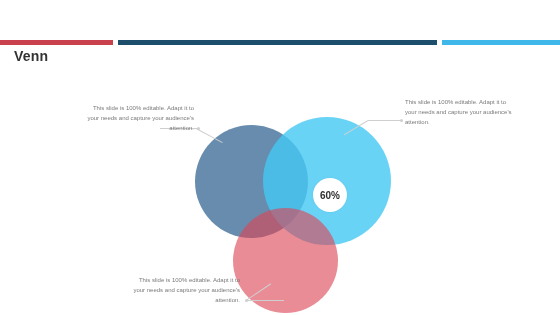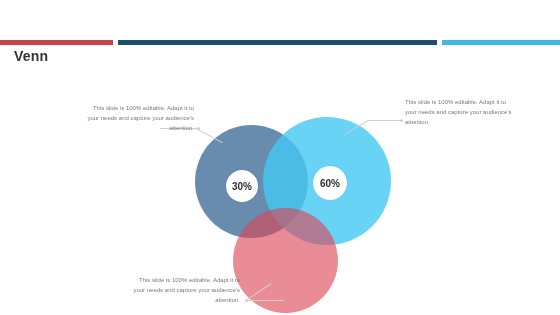--- a/index.html
+++ b/index.html
@@ -42,21 +42,21 @@
              background:rgba(220,70,85,0.62); }
 
   .bubble {
     position:absolute; border-radius:50%;
     background:#ffffff;
     display:flex; align-items:center; justify-content:center;
     font-size:10px; font-weight:bold; color:#2f2f2f;
     box-shadow:0 0 3px rgba(0,0,0,0.06);
   }
   .b-30 { left:226px; top:130px; width:32px; height:32px; }
-  .b-60 { left:313px; top:126px; width:34px; height:34px;text-align:center; }
+  .b-60 { left:313px; top:138px; width:34px; height:34px;text-align:center; }
   .b-15 { left:258px; top:195px; width:32px; height:32px; }
 
   
   .callout {
     position:absolute;
     font-size:6px; line-height:1.65; color:#7a7a7a;
     width:112px;
   }
   .ct-left   { left:82px;  top:64px;  text-align:right; }
   .ct-right  { left:405px; top:58px;  text-align:left; }
@@ -101,21 +101,20 @@
   </div>
 
   <div class="title">Venn</div>
 
   <div class="venn">
 
     <div class="circle c-slate"></div>
     <div class="circle c-cyan"></div>
     <div class="circle c-red"></div>
 
-    <div class="bubble b-30">30%</div>
     <div class="bubble b-60">60%</div>
 
     <div class="lead lead-h ln-left-h"></div>
     <div class="lead ln-left-d"></div>
     <div class="dot dot-left"></div>
 
     <div class="lead lead-h ln-right-h"></div>
     <div class="lead ln-right-d"></div>
     <div class="dot dot-right"></div>
 

